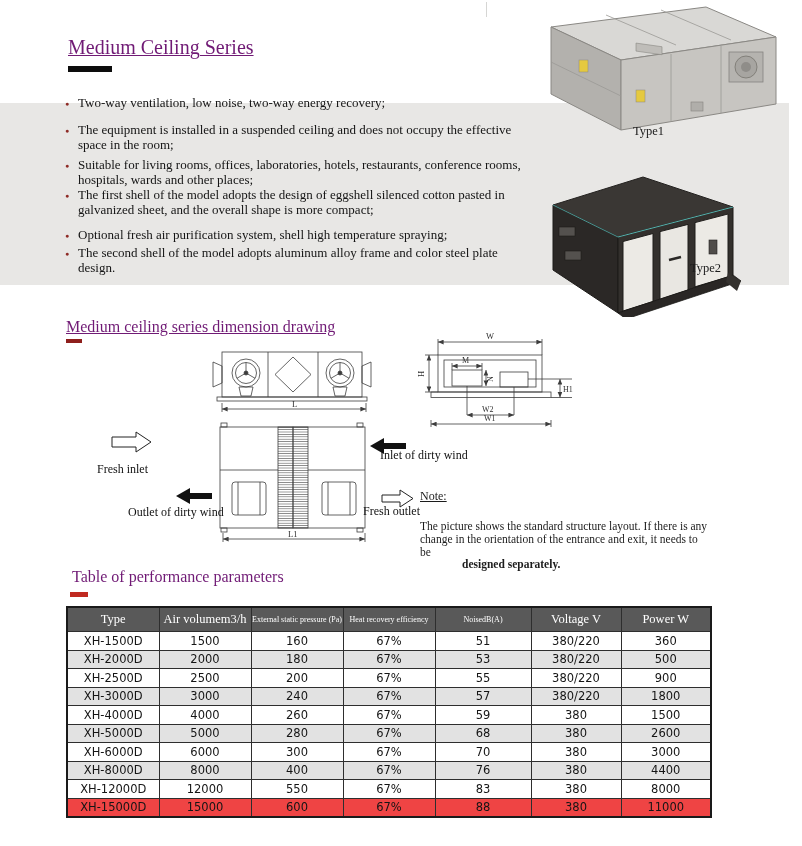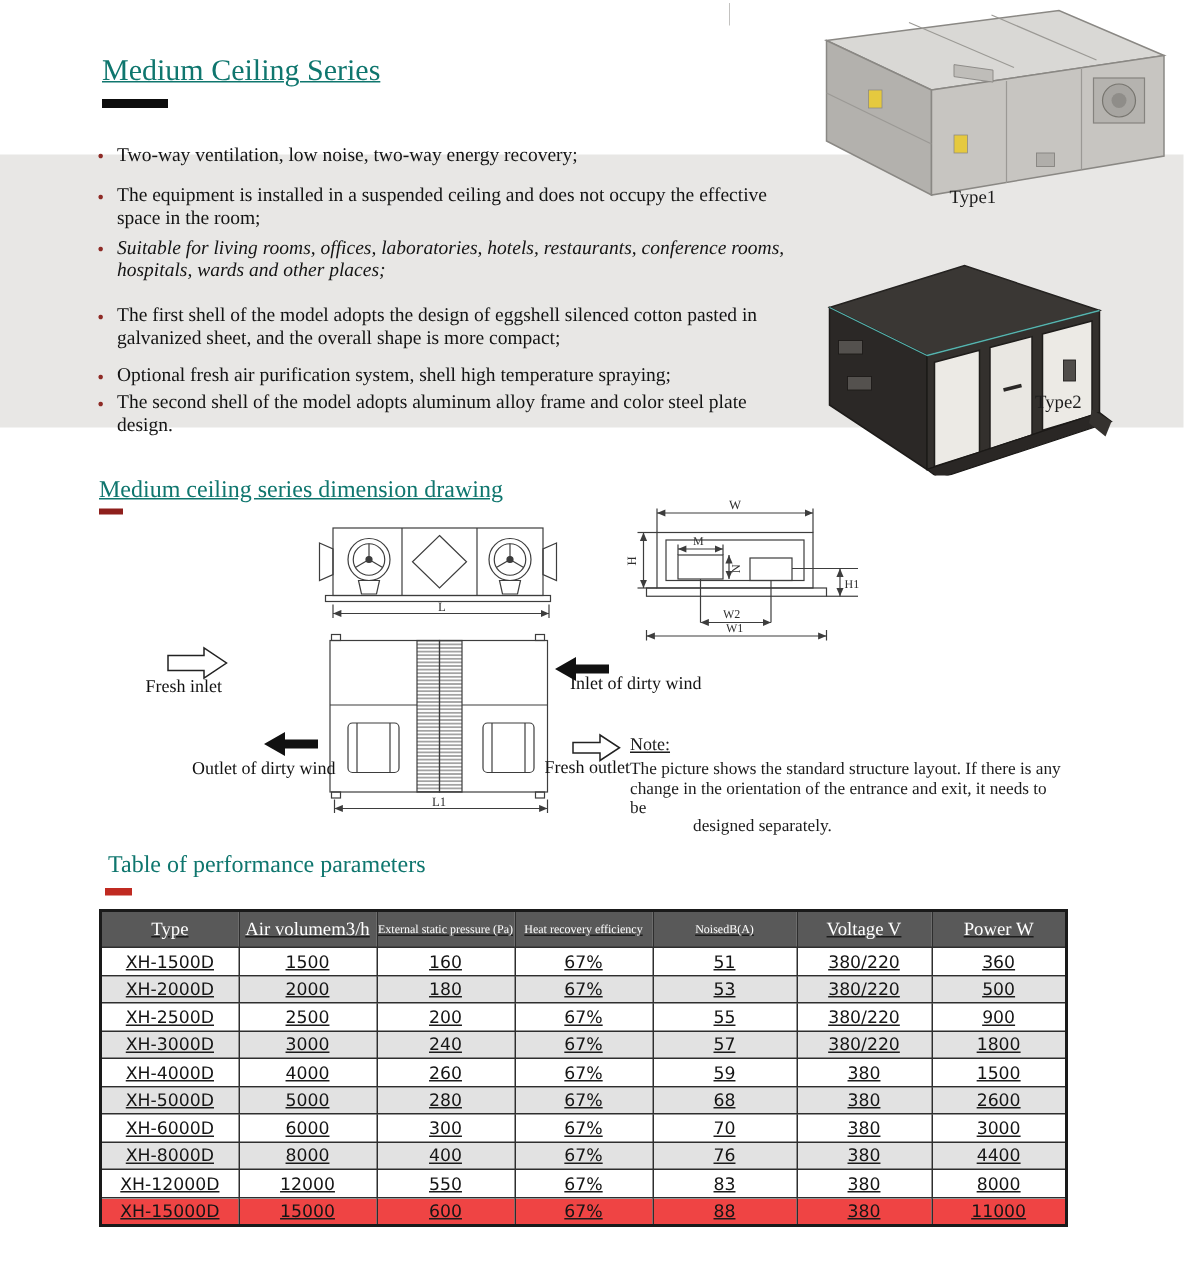--- a/index.html
+++ b/index.html
@@ -4,54 +4,54 @@
 <style>
   html,body{margin:0;padding:0;background:#fff;}
   #page{position:relative;width:802px;height:846px;background:#ffffff;overflow:hidden;
         font-family:"Liberation Serif", serif;color:#1c1c1c;}
   .abs{position:absolute;}
 
   
   #gray-band{left:0;top:103px;width:789px;height:182px;background:#e8e7e5;}
 
   
-  .red-heading{color:#0f766e;font-family:"Liberation Serif",serif;}
+  .red-heading{color:#701a75;font-family:"Liberation Serif",serif;}
   #main-title{left:68px;top:36px;font-size:20px;text-decoration:underline;text-decoration-thickness:1px;}
   #title-black-bar{left:68px;top:66px;width:44px;height:6px;background:#0d0d0d;}
   #dim-title{left:66px;top:318px;font-size:16px;text-decoration:underline;}
   #dim-title-dash{left:66px;top:339px;width:16px;height:4px;background:#8e1f1c;}
   #table-title{left:72px;top:568px;font-size:16px;}
   #table-title-dash{left:70px;top:592px;width:18px;height:5px;background:#c02a21;}
 
   
   #features{left:64px;top:95px;width:478px;margin:0;padding:0 0 0 14px;list-style:none;}
   #features li{position:relative;font-size:13px;line-height:15px;white-space:pre-line;color:#141414;}
   #features li::before{content:"\25CF";position:absolute;left:-13px;top:2px;font-size:7px;color:#8e2b26;}
   #features li:nth-child(1){margin-bottom:12px;}
   #features li:nth-child(2){margin-bottom:5px;}
-  #features li:nth-child(3){margin-bottom:15px;font-style:italic;}
+  #features li:nth-child(3){}
   #features li:nth-child(4){margin-bottom:10px;}
   #features li:nth-child(5){margin-bottom:3px;}
   .img-label{font-size:12.5px;color:#1c1c1c;}
 
   
   .flow-label{font-size:12px;color:#111;}
 
   
   #note-block{left:420px;top:489px;width:290px;}
   #note-label{font-size:12px;text-decoration:underline;}
   .note-line{font-size:11.5px;line-height:12.8px;}
-  .note-l3{padding-left:42px;}
+  .note-l3{padding-left:42px;font-weight:bold;}
 
   
   #perf-table{left:66px;top:606px;border-collapse:collapse;table-layout:fixed;width:644px;
               font-family:"DejaVu Sans",sans-serif;}
   #perf-table th,#perf-table td{border:1.5px solid #2e2e2e;text-align:center;vertical-align:middle;
               padding:0;overflow:hidden;}
-  #perf-table{border:2.5px solid #1a1a1a;text-decoration:underline;}
+  #perf-table{border:2.5px solid #1a1a1a;}
   #perf-table th{background:#595959;color:#ffffff;height:23px;font-weight:normal;
               font-family:"Liberation Serif",serif;font-size:12.5px;}
   #perf-table th.sm{font-size:8px;}
   #perf-table td{height:17.5px;font-size:11.5px;color:#151515;background:#ffffff;}
   #perf-table tbody tr:nth-child(even) td{background:#e2e2e2;}
   #perf-table tbody tr:last-child td{background:#ef4444;}
 
   svg text{font-family:"Liberation Serif",serif;fill:#2f2f2f;}
 </style>
 </head>
@@ -214,28 +214,28 @@
       <line x1="223" y1="209" x2="365" y2="209" marker-start="url(#as)" marker-end="url(#ae)"></line>
       <text x="288" y="207" font-size="8.5" stroke="none">L1</text>
     </g>
 
     <polygon points="112,107 136,107 136,102 151,112 136,122 136,117 112,117" fill="#ffffff" stroke="#222" stroke-width="1"></polygon>
     <polygon points="406,113 384,113 384,108 370,116 384,124 384,119 406,119" fill="#111" stroke="none"></polygon>
     <polygon points="212,163 190,163 190,158 176,166 190,174 190,169 212,169" fill="#111" stroke="none"></polygon>
     <polygon points="382,165 400,165 400,160 413,168.5 400,177 400,172 382,172" fill="#ffffff" stroke="#222" stroke-width="1"></polygon>
   </svg>
 
-  <div class="abs flow-label" style="left:97px;top:450px;">Fresh inlet</div>
+  <div class="abs flow-label" style="left:97px;top:462px;">Fresh inlet</div>
   <div class="abs flow-label" style="left:380px;top:448px;">Inlet of dirty wind</div>
   <div class="abs flow-label" style="left:128px;top:505px;">Outlet of dirty wind</div>
   <div class="abs flow-label" style="left:363px;top:504px;">Fresh outlet</div>
 
   <div id="note-block" class="abs">
     <div id="note-label">Note:</div>
-    <div class="note-line" style="margin-top:3px;">The picture shows the standard structure layout. If there is any</div>
+    <div class="note-line" style="margin-top:16px;">The picture shows the standard structure layout. If there is any</div>
     <div class="note-line">change in the orientation of the entrance and exit, it needs to be</div>
     <div class="note-line note-l3">designed separately.</div>
   </div>
 
   <div id="table-title" class="abs red-heading">Table of performance parameters</div>
   <div id="table-title-dash" class="abs"></div>
 
   <table id="perf-table" class="abs">
     <colgroup>
       <col style="width:92px">

